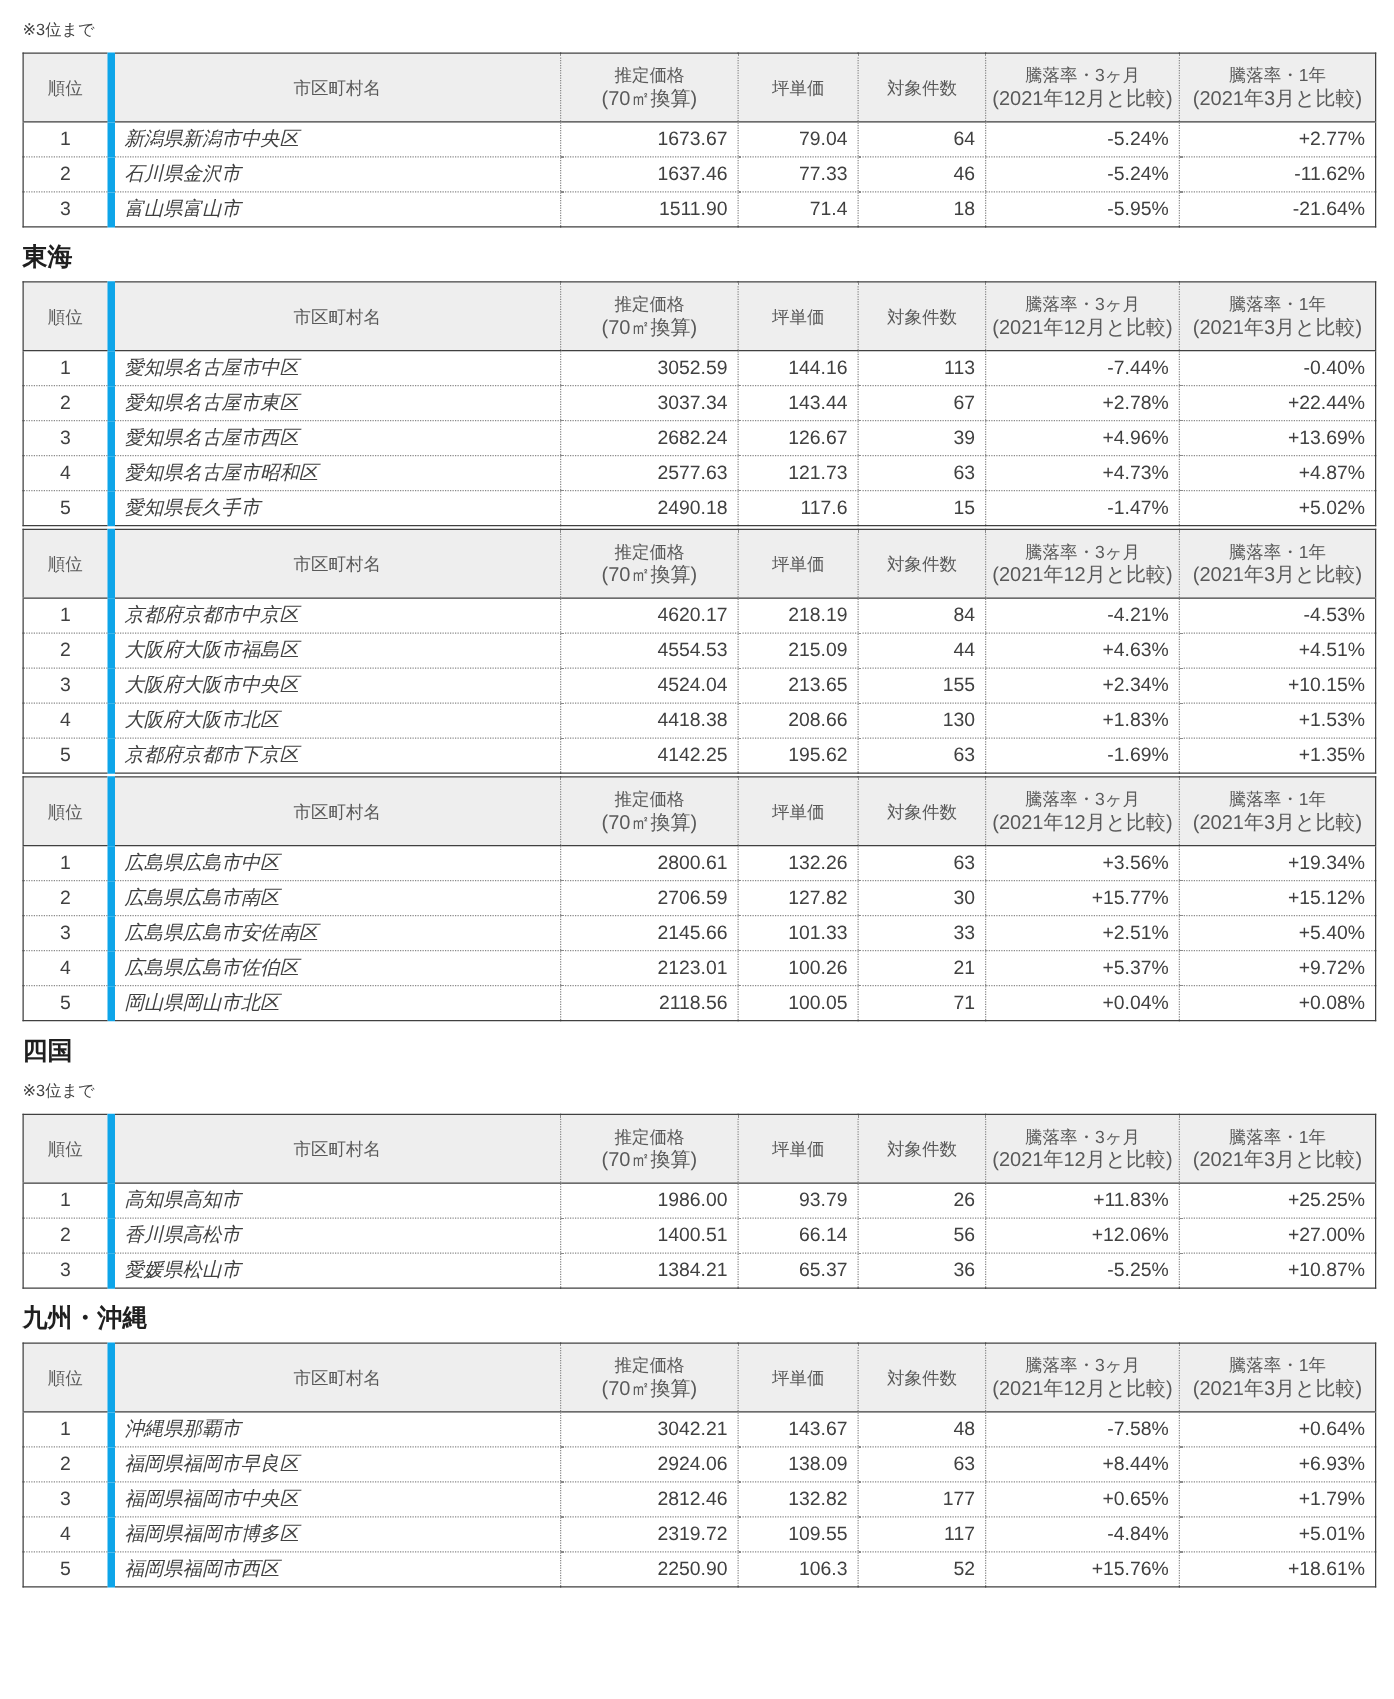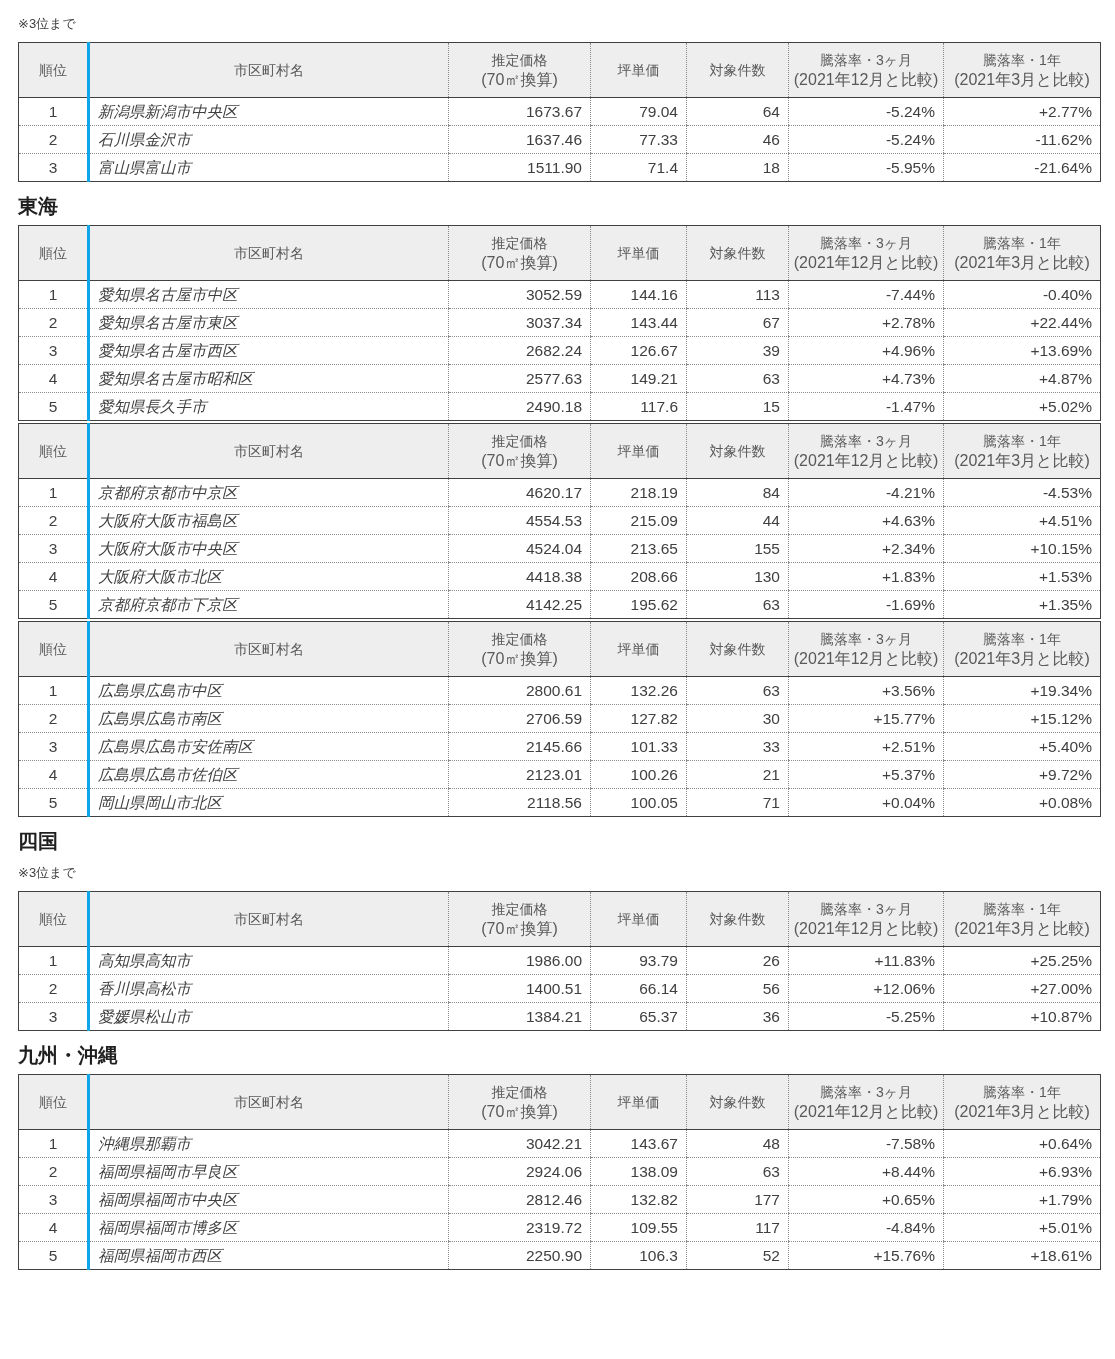--- a/index.html
+++ b/index.html
@@ -54,21 +54,21 @@
   thead th .l2{display:block;font-size:16px;text-align:center;}
   tbody td{
     font-size:15.5px;
     line-height:21px;
     padding:3px 8px;
     border-bottom:1px dotted #8a8a8a;
     vertical-align:middle;
     color:#404040;
   }
   tbody tr:last-child td{border-bottom:none;}
-  .sep-solid{border-left:3px solid #0ea5e9;}
+  .sep-solid{border-left:6px solid #0ea5e9;}
   .sep-dot{border-left:1px dotted #8a8a8a;}
   td.rank{text-align:center;}
   td.name{text-align:left;font-style:italic;}
   td.num{text-align:right;}
 </style>
 </head>
 <body>
 
 <div class="report">
   <section class="region-section">
@@ -198,21 +198,21 @@
     <td class="num sep-dot">126.67</td>
     <td class="num sep-dot">39</td>
     <td class="num sep-dot">+4.96%</td>
     <td class="num sep-dot">+13.69%</td>
   </tr>
 
   <tr>
     <td class="rank">4</td>
     <td class="name sep-solid">愛知県名古屋市昭和区</td>
     <td class="num sep-dot">2577.63</td>
-    <td class="num sep-dot">149.21</td>
+    <td class="num sep-dot">121.73</td>
     <td class="num sep-dot">63</td>
     <td class="num sep-dot">+4.73%</td>
     <td class="num sep-dot">+4.87%</td>
   </tr>
 
   <tr>
     <td class="rank">5</td>
     <td class="name sep-solid">愛知県長久手市</td>
     <td class="num sep-dot">2490.18</td>
     <td class="num sep-dot">117.6</td>

